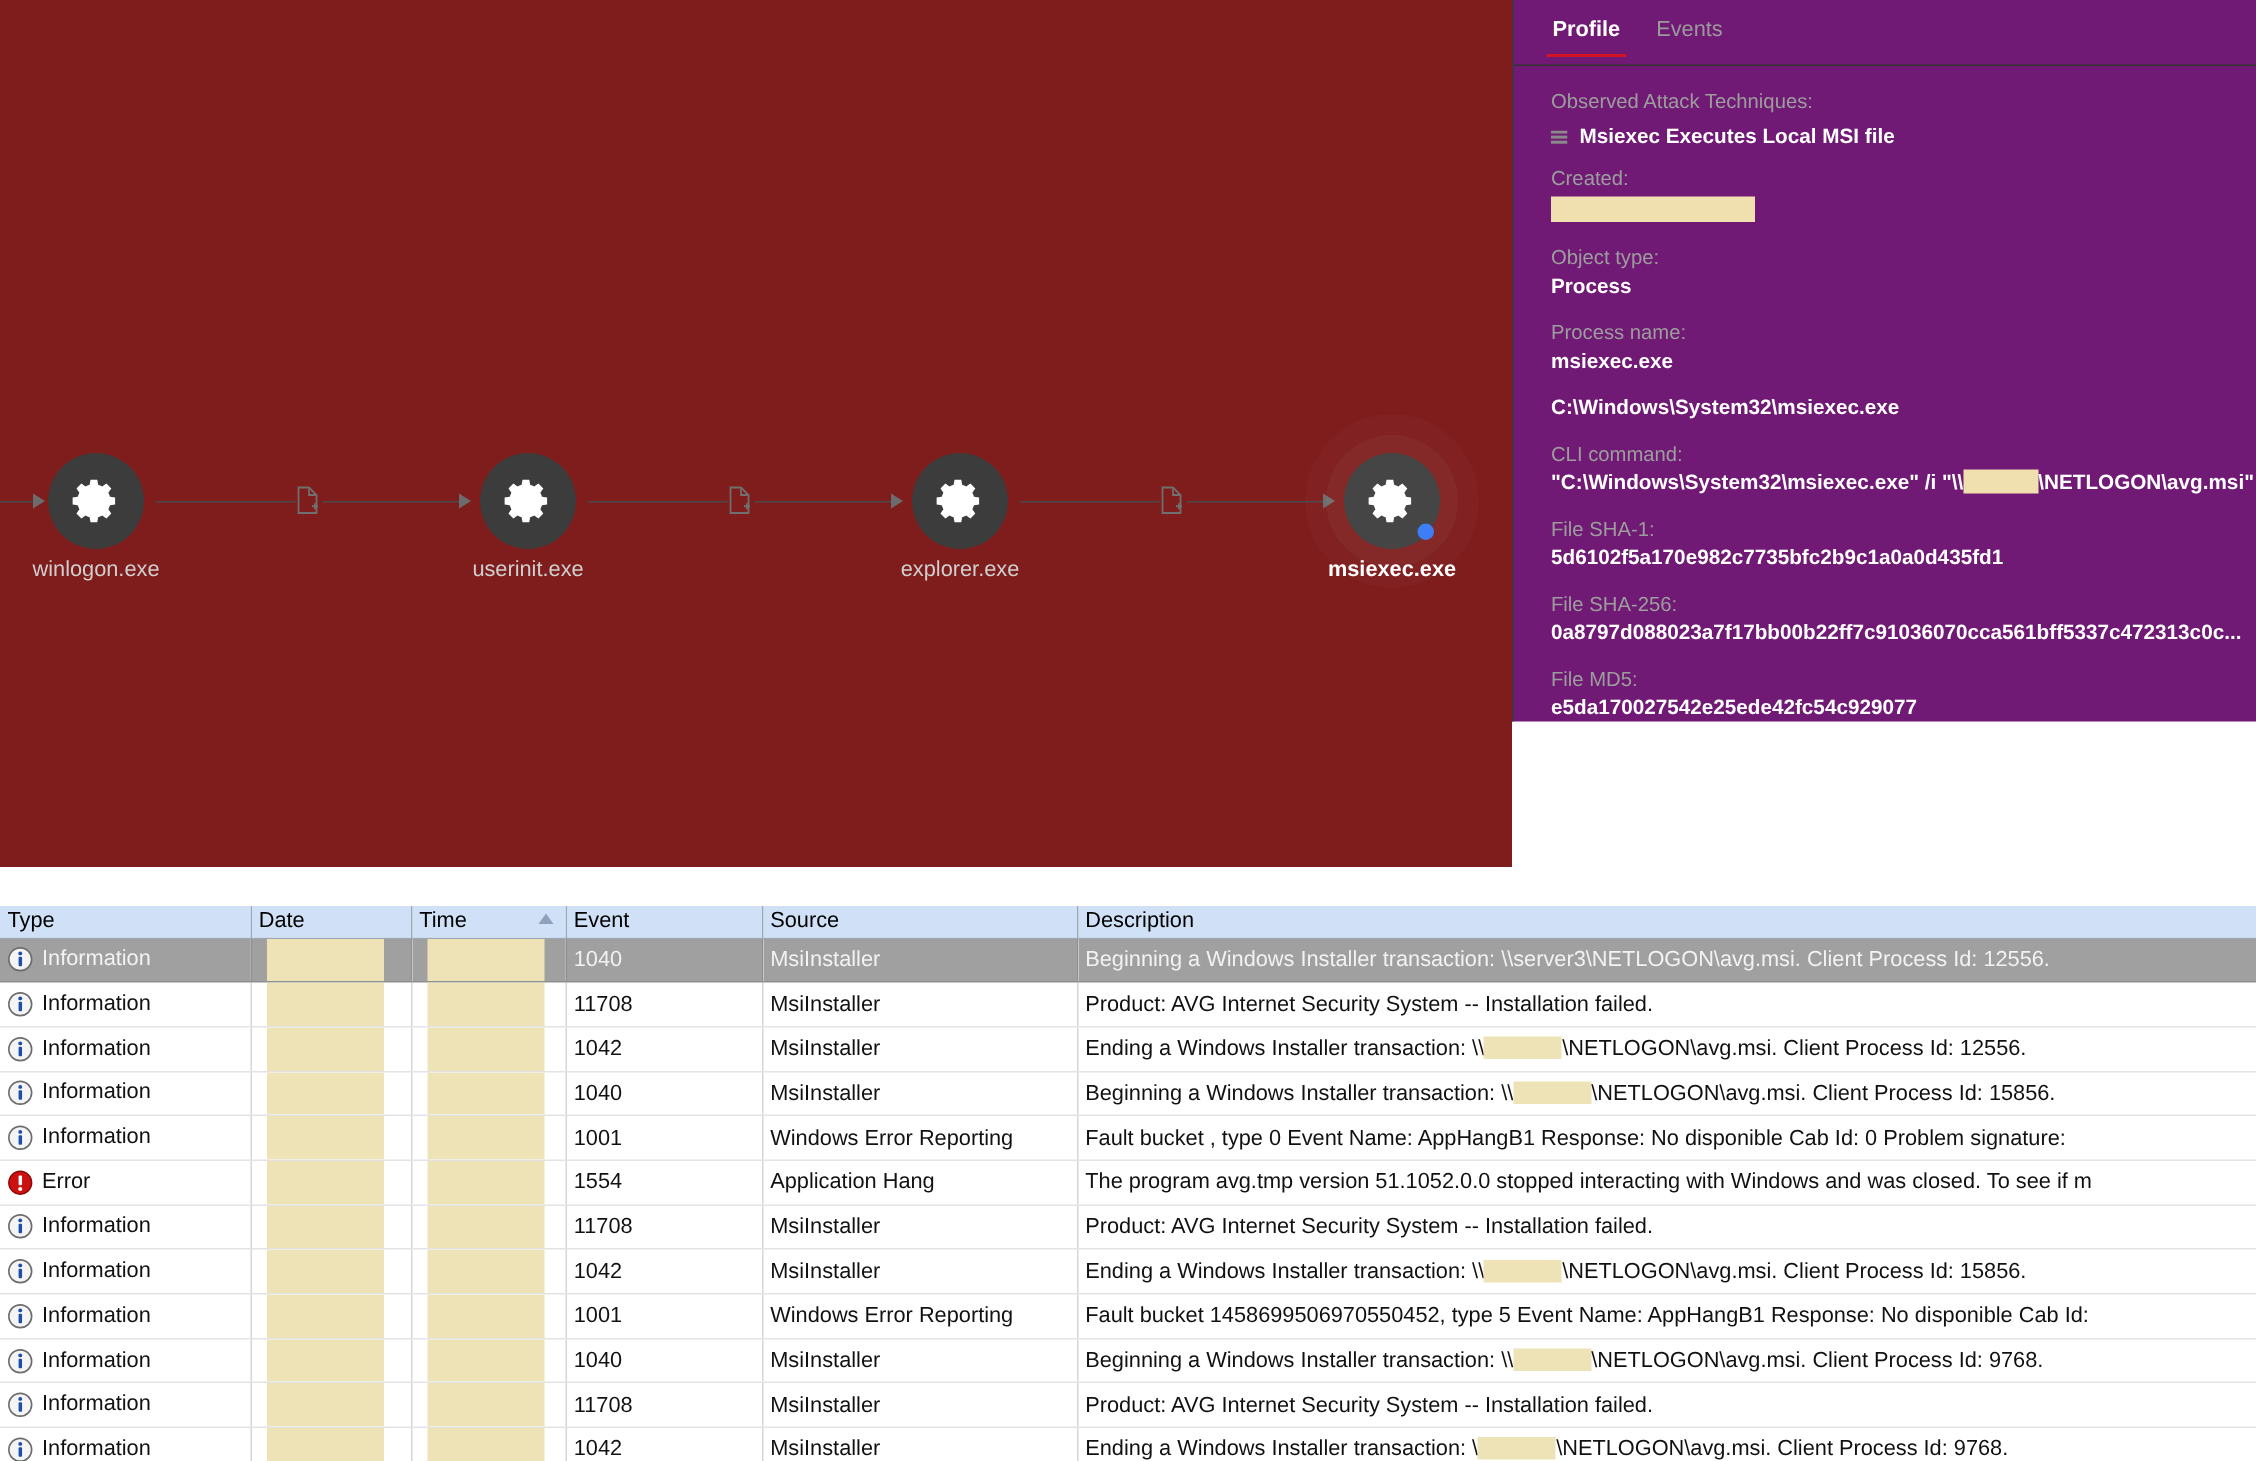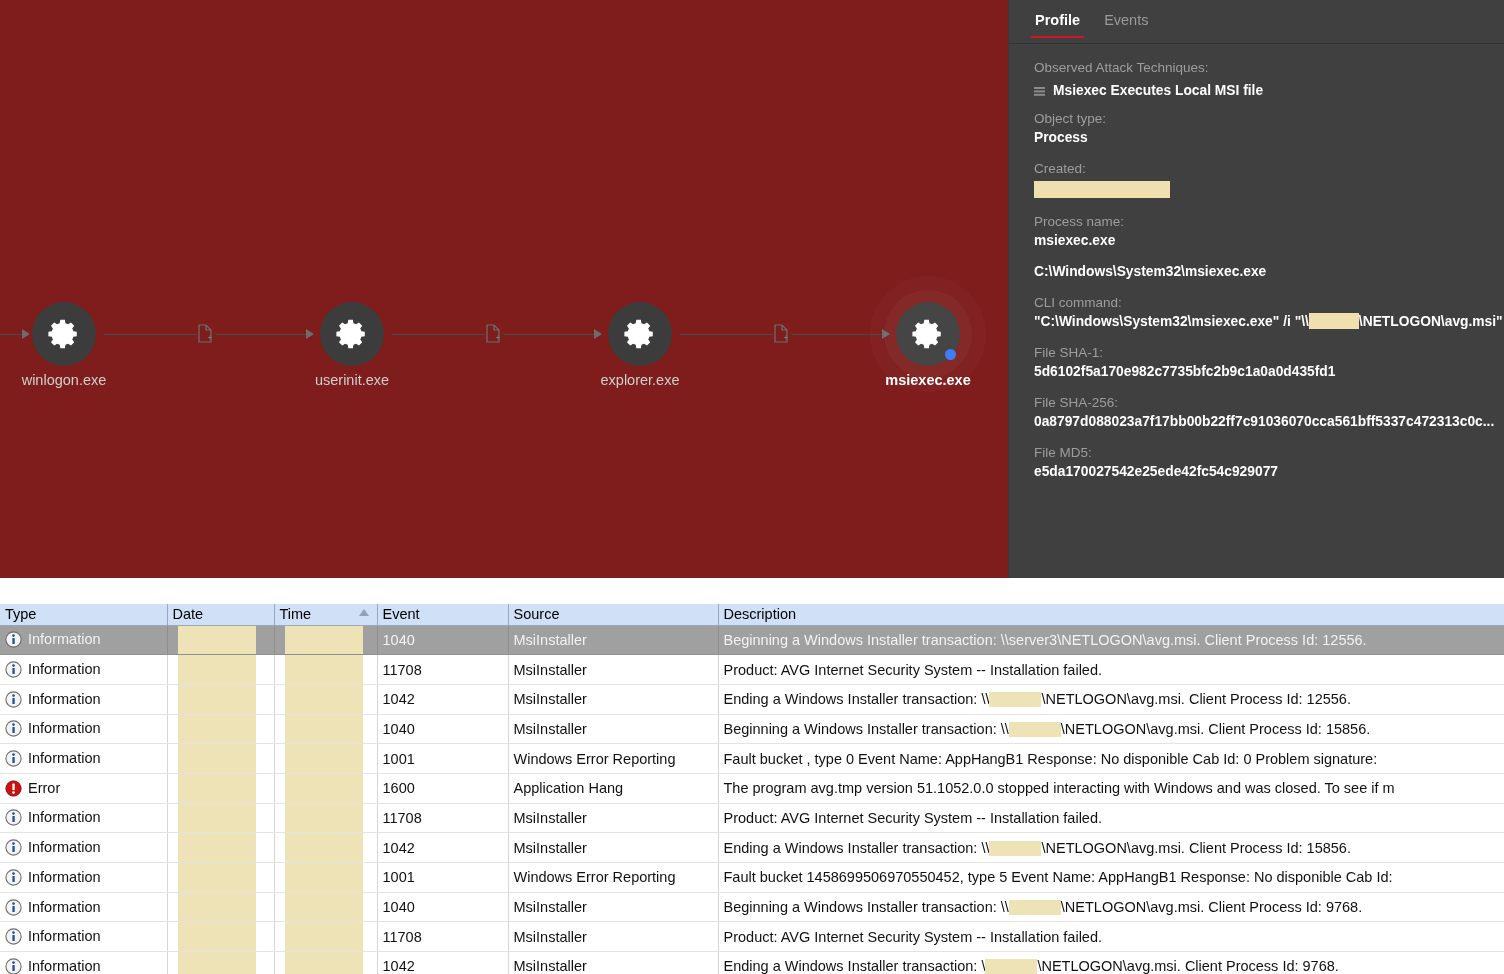--- a/index.html
+++ b/index.html
@@ -14,22 +14,22 @@
   
   .top-area {
     position: absolute; left: 0; top: 0; width: 1504px; height: 578px;
   }
   .graph-pane {
     position: absolute; left: 0; top: 0; width: 1008px; height: 578px;
     background: #7f1d1d;
     overflow: hidden;
   }
   .profile-pane {
-    position: absolute; left: 1008px; top: 0; width: 496px; height: 578px;
-    background: #404040;
+    position: absolute; left: 1008px; top: 0; width: 496px; height: 481px;
+    background: #701a75;
     border-left: 1px solid #3a3a3a;
     box-sizing: border-box;
     overflow: hidden;
   }
 
   
   .node {
     position: absolute;
     width: 64px; height: 64px;
     border-radius: 50%;
@@ -250,29 +250,29 @@
             <svg class="oat-icon" viewBox="0 0 11 11">
               <rect x="0" y="0" width="11" height="2" fill="#8a8a8a"></rect>
               <rect x="0" y="3.4" width="11" height="2" fill="#8a8a8a"></rect>
               <rect x="0" y="6.8" width="11" height="2" fill="#8a8a8a"></rect>
             </svg>
             <span class="oat-text">Msiexec Executes Local MSI file</span>
           </div>
         </div>
 
         <div class="fld">
-          <div class="fld-label">Object type:</div>
-          <div class="fld-value">Process</div>
-        </div>
-
-        <div class="fld">
           <div class="fld-label">Created:</div>
           <div class="fld-value">
             <span class="redact created"></span>
           </div>
+        </div>
+
+        <div class="fld">
+          <div class="fld-label">Object type:</div>
+          <div class="fld-value">Process</div>
         </div>
 
         <div class="fld">
           <div class="fld-label">Process name:</div>
           <div class="fld-value">msiexec.exe</div>
         </div>
 
         <div class="fld">
           <div class="fld-value">C:\Windows\System32\msiexec.exe</div>
         </div>
@@ -452,21 +452,21 @@
                 </svg>
                 <span>Error</span>
               </span>
             </td>
             <td class="redcell">
               <span class="blk"></span>
             </td>
             <td class="redcell">
               <span class="blk"></span>
             </td>
-            <td class="num">1600</td>
+            <td class="num">1554</td>
             <td>Application Hang</td>
             <td>
               <span class="desc-clip">The program avg.tmp version 51.1052.0.0 stopped interacting with Windows and was closed. To see if m</span>
             </td>
           </tr>
           <tr>
             <td>
               <span class="cell-type">
                 <svg class="type-ico" viewBox="0 0 17 17">
                   <circle cx="8.5" cy="8.5" r="7.6" fill="#f4f4f4" stroke="#6d6d6d" stroke-width="1.1"></circle>

